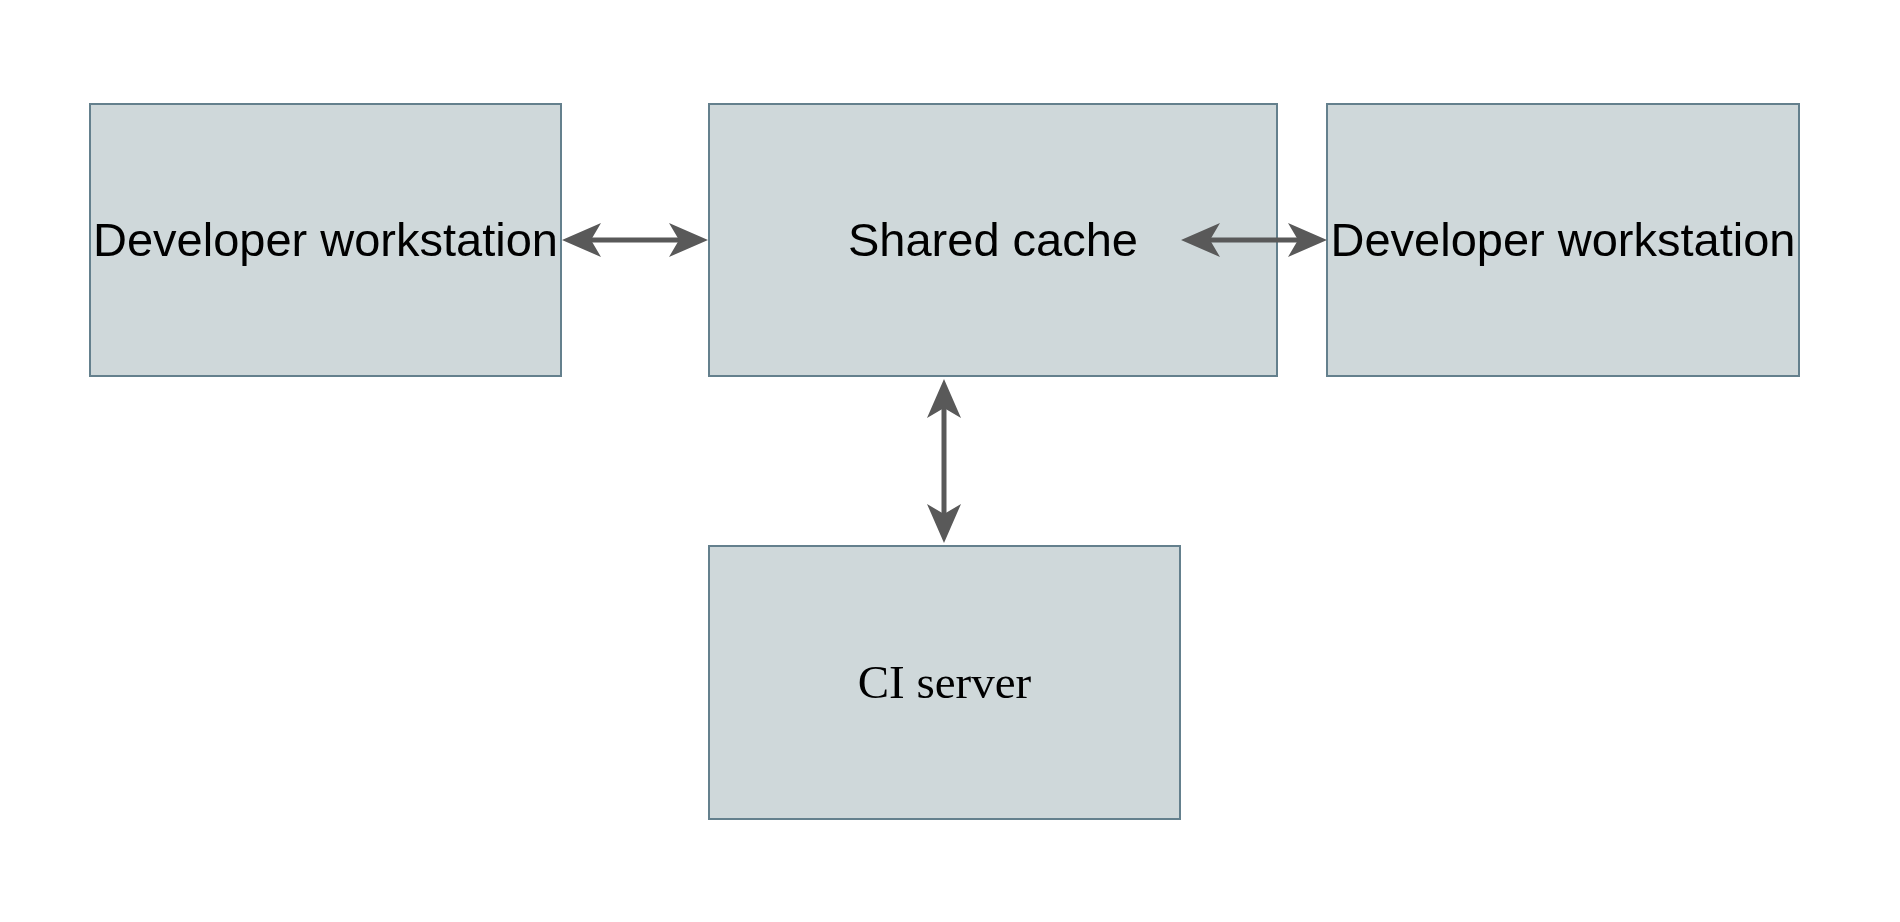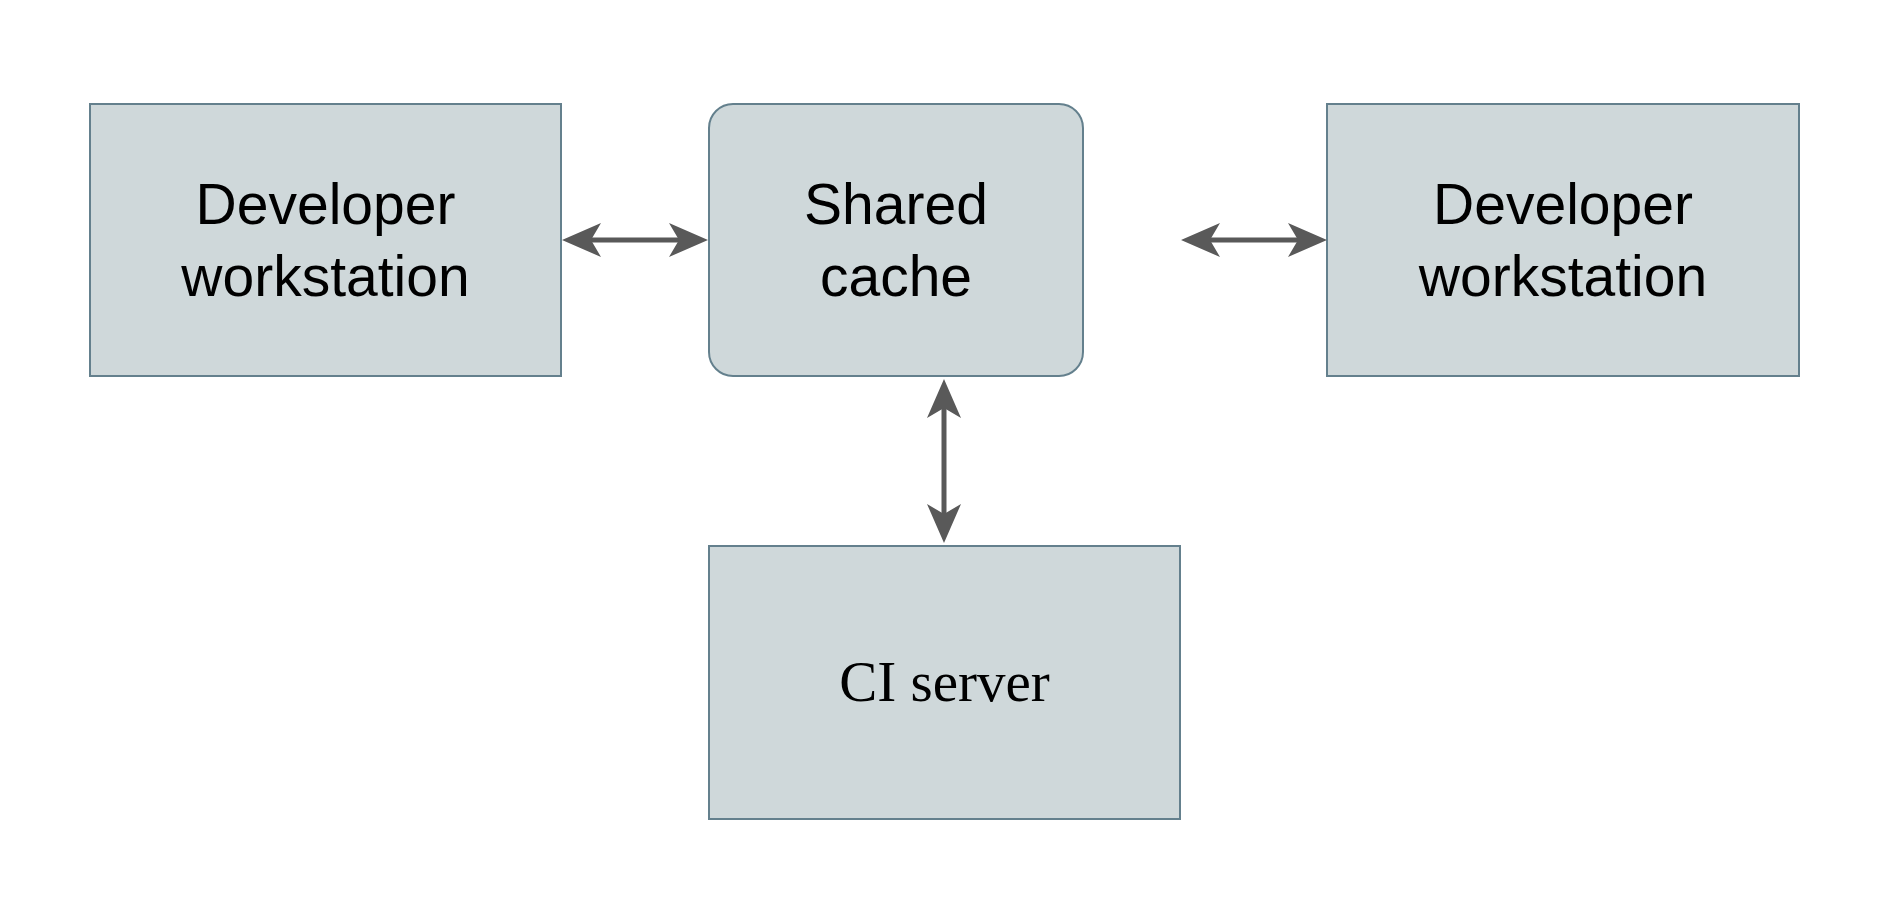--- a/index.html
+++ b/index.html
@@ -23,33 +23,33 @@
   }
   .node {
     position: absolute;
     background: var(--node-fill);
     border: 2px solid var(--node-border);
     display: flex;
     align-items: center;
     justify-content: center;
     text-align: center;
     color: var(--text-color);
-    font-size: 57px;
+    font-size: 47px;
     line-height: 1.27;
     letter-spacing: 0px;
   }
   .node .label {
     display: inline-block;
     width: 100%;
   }
   .node .label.narrow {
     max-width: 330px;
   }
   #node-dev-left   { left: 89px;   top: 103px; width: 473px; height: 274px; }
-  #node-cache      { left: 708px;  top: 103px; width: 376px; height: 274px; border-radius: 25px; }
+  #node-cache      { left: 708px;  top: 103px; width: 570px; height: 274px; }
   #node-dev-right  { left: 1326px; top: 103px; width: 474px; height: 274px; }
   #node-ci         { left: 708px;  top: 545px; width: 473px; height: 275px; font-family: Liberation Serif, serif; }
 
   .edge { position: absolute; }
   #edge-left     { left: 560px;  top: 215px; }
   #edge-right    { left: 1179px; top: 215px; }
   #edge-vertical { left: 919px;  top: 377px; }
 
   .edge path { fill: var(--arrow-color); stroke: none; }
   .edge line { stroke: var(--arrow-color); stroke-width: 5; }

